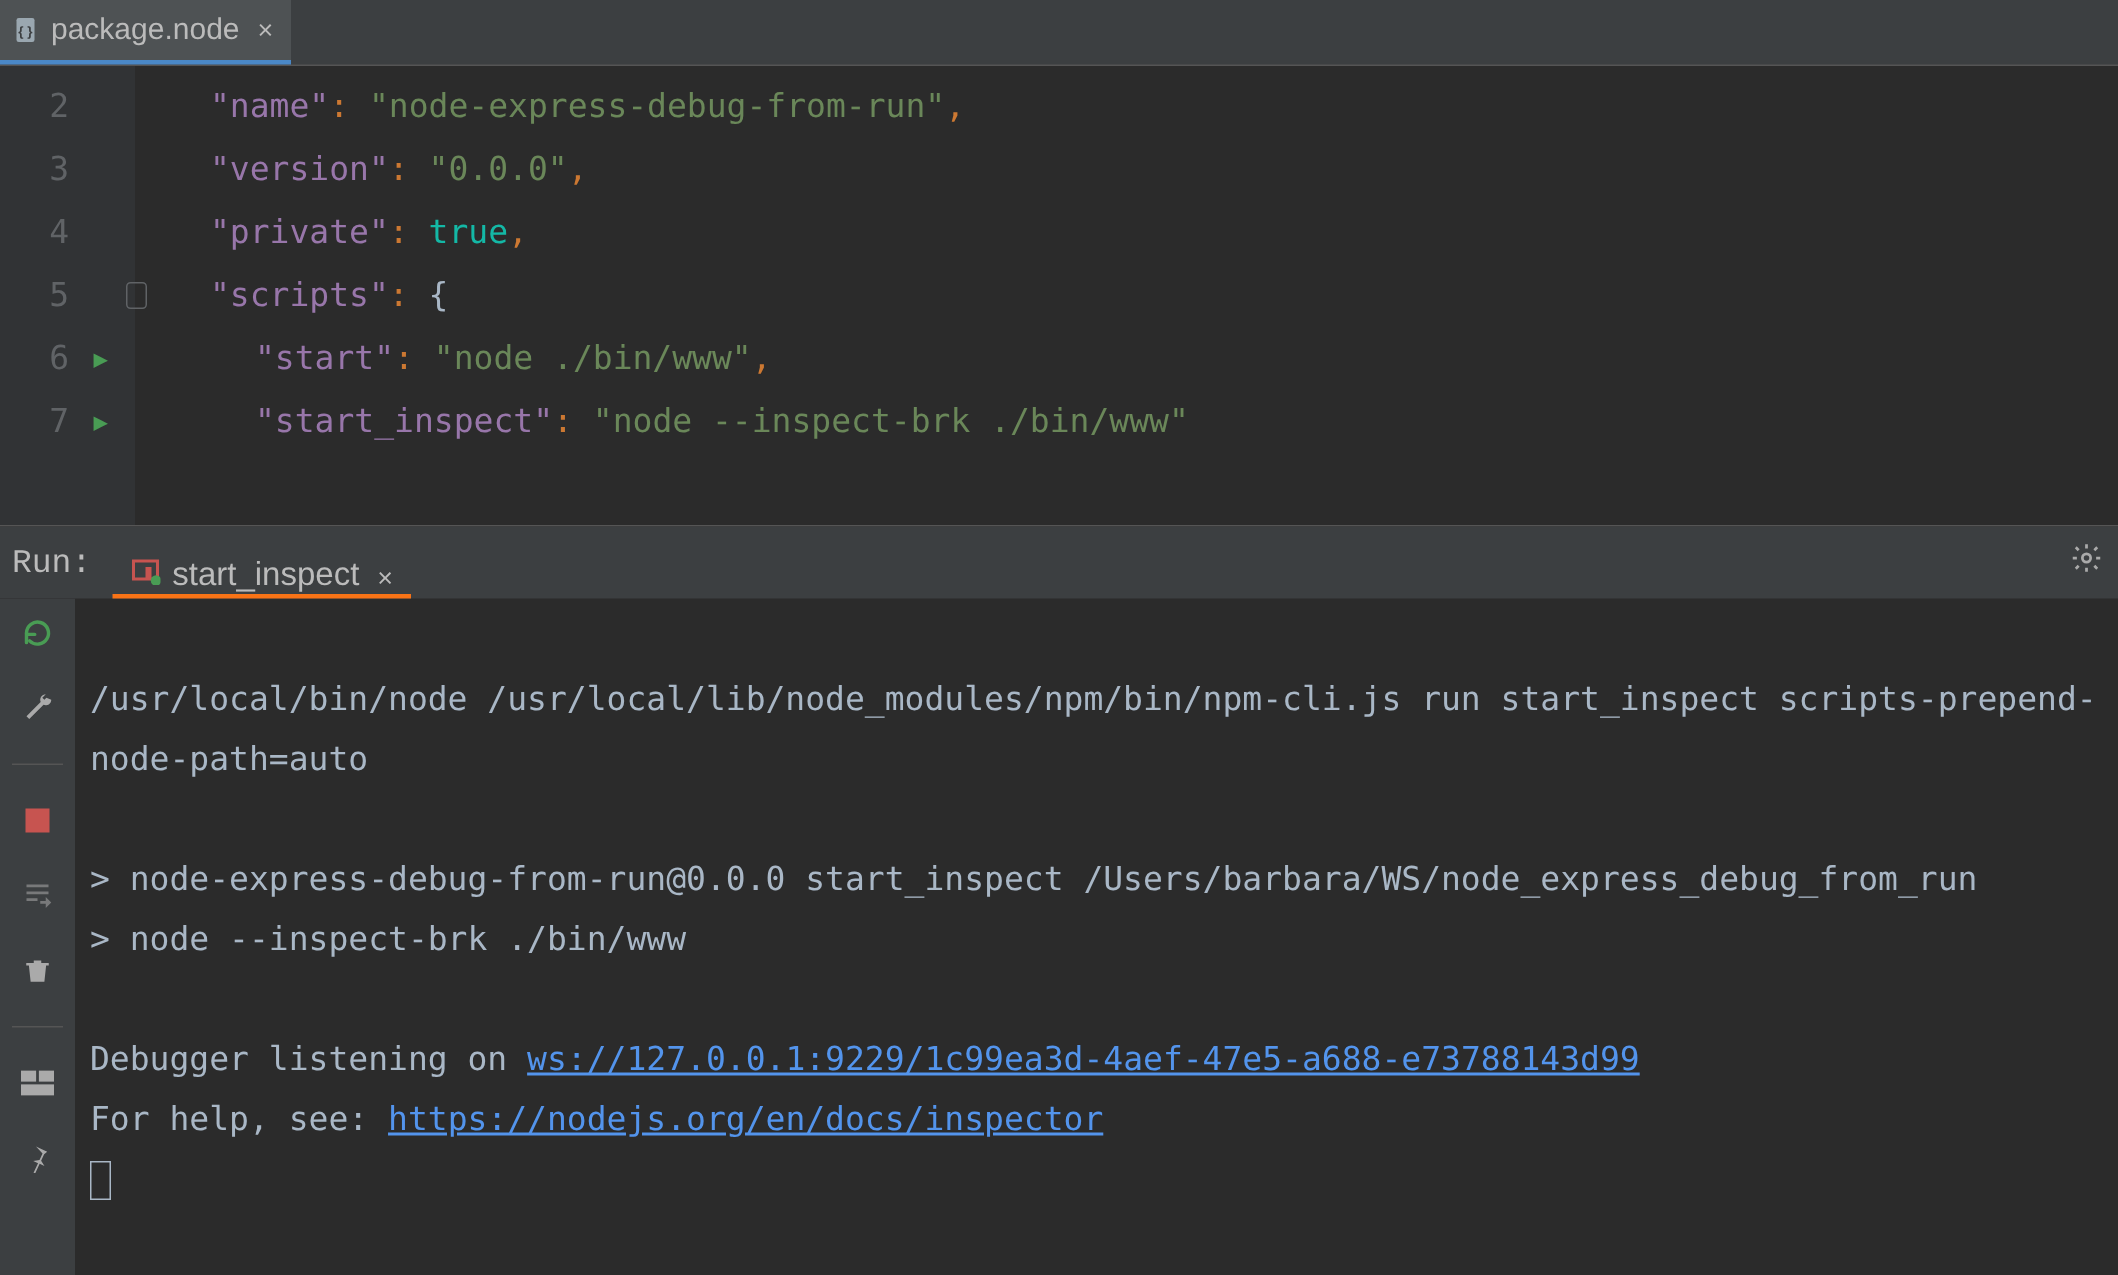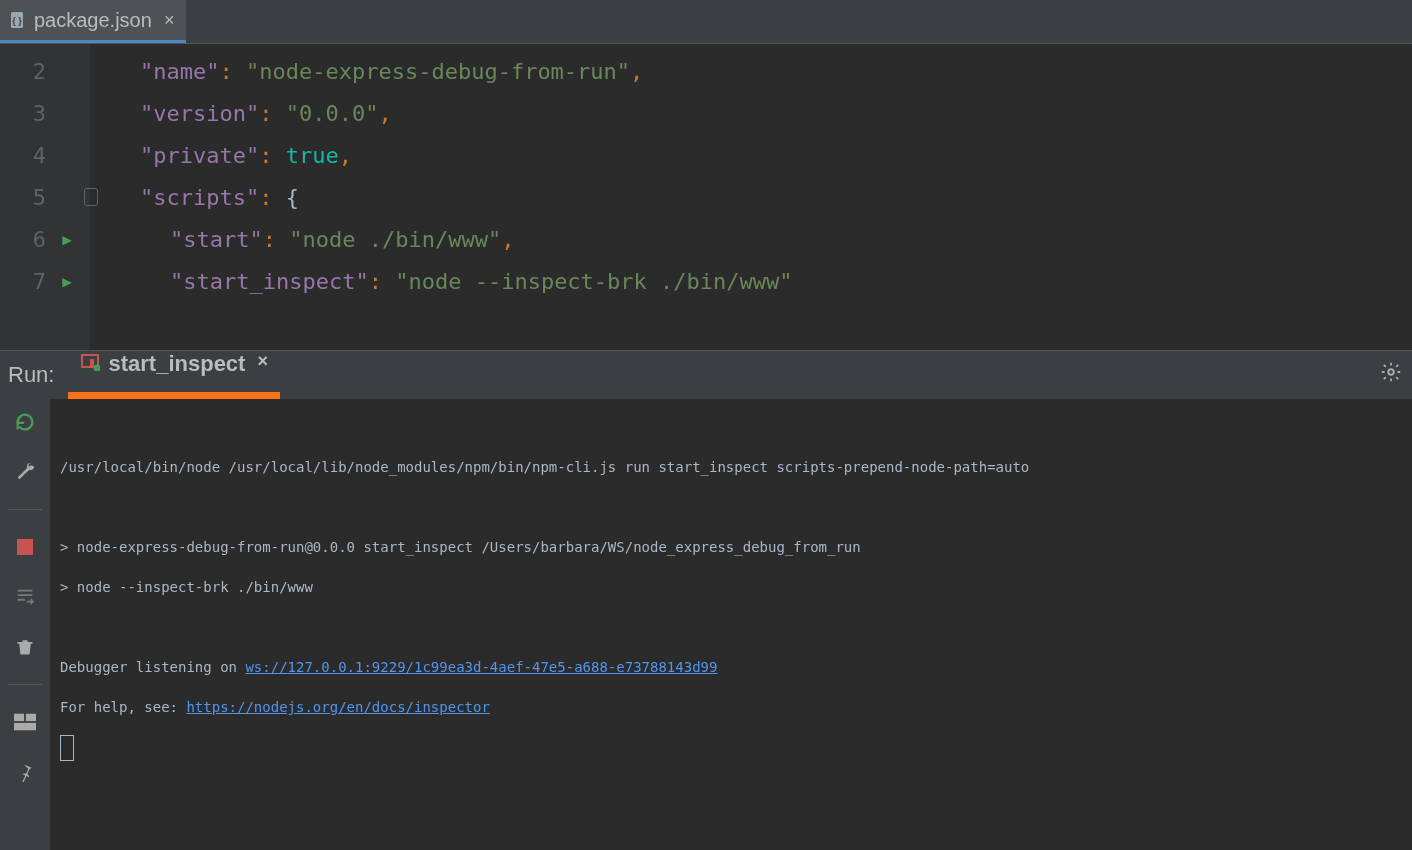--- a/index.html
+++ b/index.html
@@ -103,29 +103,28 @@
     .runheader {
       height: 48px;
       background:#3c3f41;
       display:flex;
       align-items:center;
       color:#bbb;
       font-family: -apple-system, "Segoe UI", sans-serif;
       font-size: 22px;
       position:relative;
     }
-    .runheader .label { padding-left:8px; padding-right:14px;}
+    .runheader .label { padding-left:8px; padding-right:14px;font-family:Liberation Mono, monospace;}
     .runtab {
       display:flex;
-      align-items:flex-start;
+      align-items:flex-end;
       height:100%;
       padding:0 12px;
       gap:8px;
-      border-bottom:7px solid #f97316;
-      font-weight:bold;
+      border-bottom:3px solid #f97316;
     }
     .runtab .close { color:#bbb; font-size:18px; margin-left:4px;}
     .runheader .gear { position:absolute; right:10px; top:50%; transform:translateY(-50%); color:#aaa;}
 
     .runbody {
       flex:1;
       display:flex;
       overflow:hidden;
     }
     .toolcol {
@@ -143,21 +142,21 @@
       display:flex; align-items:center; justify-content:center;
       color:#aaa;
       cursor:pointer;
     }
     .divider-h { width:34px; height:1px; background:#555; }
 
     .console {
       flex:1;
       padding: 8px 10px 10px 10px;
       line-height: 40px;
-      font-size: 14px;
+      font-size: 22px;
       color:#a9b7c6;
       white-space: pre-wrap;
       overflow:hidden;
     }
     .console .link { color:#5394ec; text-decoration:underline; cursor:pointer;}
     .cursor-box {
       display:inline-block;
       width:14px; height:26px;
       border:1px solid #a9b7c6;
       vertical-align:middle;
@@ -167,21 +166,21 @@
 <body>
 
 <div class="tabbar">
   <div class="tab">
     <span class="file-icon">
       <svg width="20" height="20" viewBox="0 0 20 20">
         <rect x="3" y="2" width="12" height="16" rx="1.5" fill="#9aa7b0"></rect>
         <text x="9" y="14" text-anchor="middle" font-size="9" font-family="sans-serif" fill="#3c3f41" font-weight="bold">{ }</text>
       </svg>
     </span>
-    <span>package.json</span>
+    <span>package.node</span>
     <span class="close">×</span>
   </div>
 </div>
 
 <div class="editor">
   <div class="gutter">
     <div class="gline">
         <span>2</span>
       </div>
     <div class="gline">

